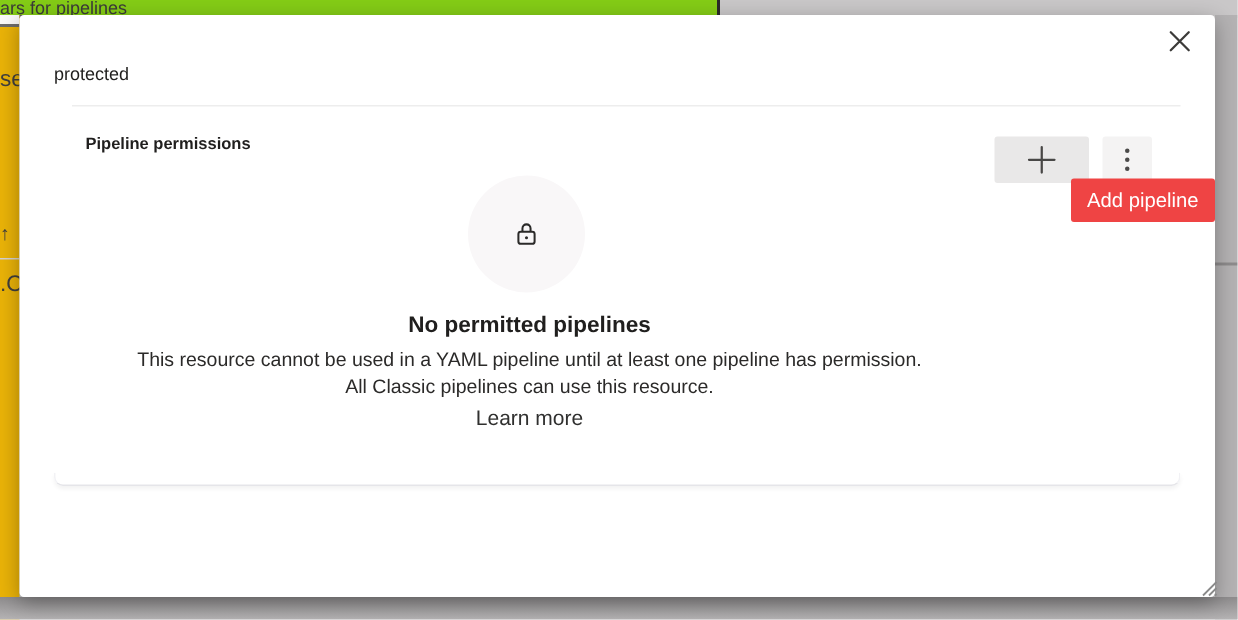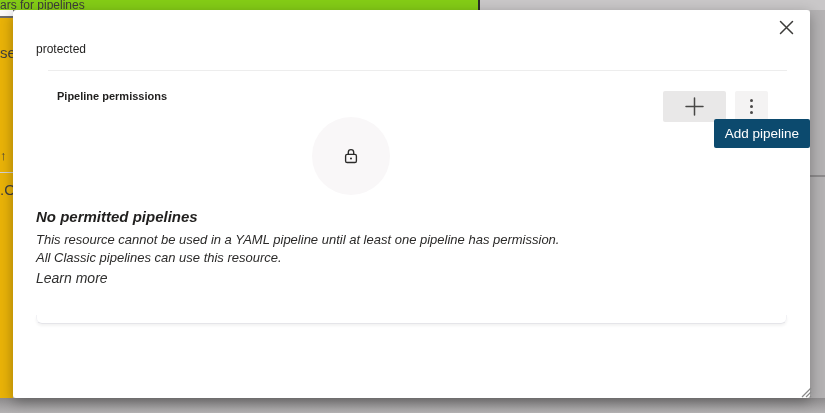--- a/index.html
+++ b/index.html
@@ -27,25 +27,25 @@
   .dialog-title{left:23px;top:7px;font-size:12px;line-height:26px;color:#201f1e;margin-top:19px;}
   .close-btn{left:761px;top:5px;width:24px;height:24px;display:flex;align-items:center;justify-content:center;
              background:transparent;border:none;cursor:pointer;padding:0;}
   .header-divider{left:35px;top:60px;width:739px;height:1px;background:#ededed;}
   .section-heading{left:44px;top:80px;font-size:11px;font-weight:700;color:#201f1e;}
   .add-btn{left:650px;top:81px;width:63px;height:31px;background:#e9e8e8;border:none;border-radius:2px;
            display:flex;align-items:center;justify-content:center;cursor:pointer;padding:0;}
   .more-btn{left:722px;top:81px;width:33px;height:31px;background:#f4f3f3;border:none;border-radius:2px;
             display:flex;flex-direction:column;align-items:center;justify-content:center;gap:3px;cursor:pointer;padding:0;}
   .kdot{width:3px;height:3px;border-radius:50%;background:#4b4a49;}
-  .tooltip{right:0;top:109px;height:29px;line-height:29px;background:#0c4a6e;color:#ffffff;
+  .tooltip{right:0;top:109px;height:29px;line-height:29px;background:#ef4444;color:#ffffff;
            font-size:13.5px;padding:0 11px;border-radius:2px;z-index:5;white-space:nowrap;}
   .empty-circle{left:299px;top:107px;width:78px;height:78px;border-radius:50%;background:#f9f7f8;
                 display:flex;align-items:center;justify-content:center;}
-  .empty-state{left:23px;top:197px;width:634px;text-align:left;font-style:italic;}
+  .empty-state{left:23px;top:197px;width:634px;text-align:center;}
   .empty-title{font-size:15px;line-height:20px;font-weight:700;color:#201f1e;margin:0 0 4px 0;}
   .empty-line{font-size:13px;line-height:18px;color:#2b2a29;margin:0;white-space:nowrap;}
   .learn-more{font-size:14px;line-height:18px;color:#30302f;text-decoration:none;display:inline-block;margin-top:2px;cursor:pointer;}
   .card-bottom{left:23px;top:305px;width:751px;height:9px;box-sizing:border-box;
                border-bottom:1px solid #e5e5e9;border-left:1px solid #f2f2f5;border-right:1px solid #f2f2f5;
                border-radius:0 0 6px 6px;box-shadow:0 2px 3px rgba(0,0,0,.05);}
   .resize-handle{left:785px;top:374px;width:14px;height:14px;cursor:nwse-resize;}
 </style>
 </head>
 <body>

